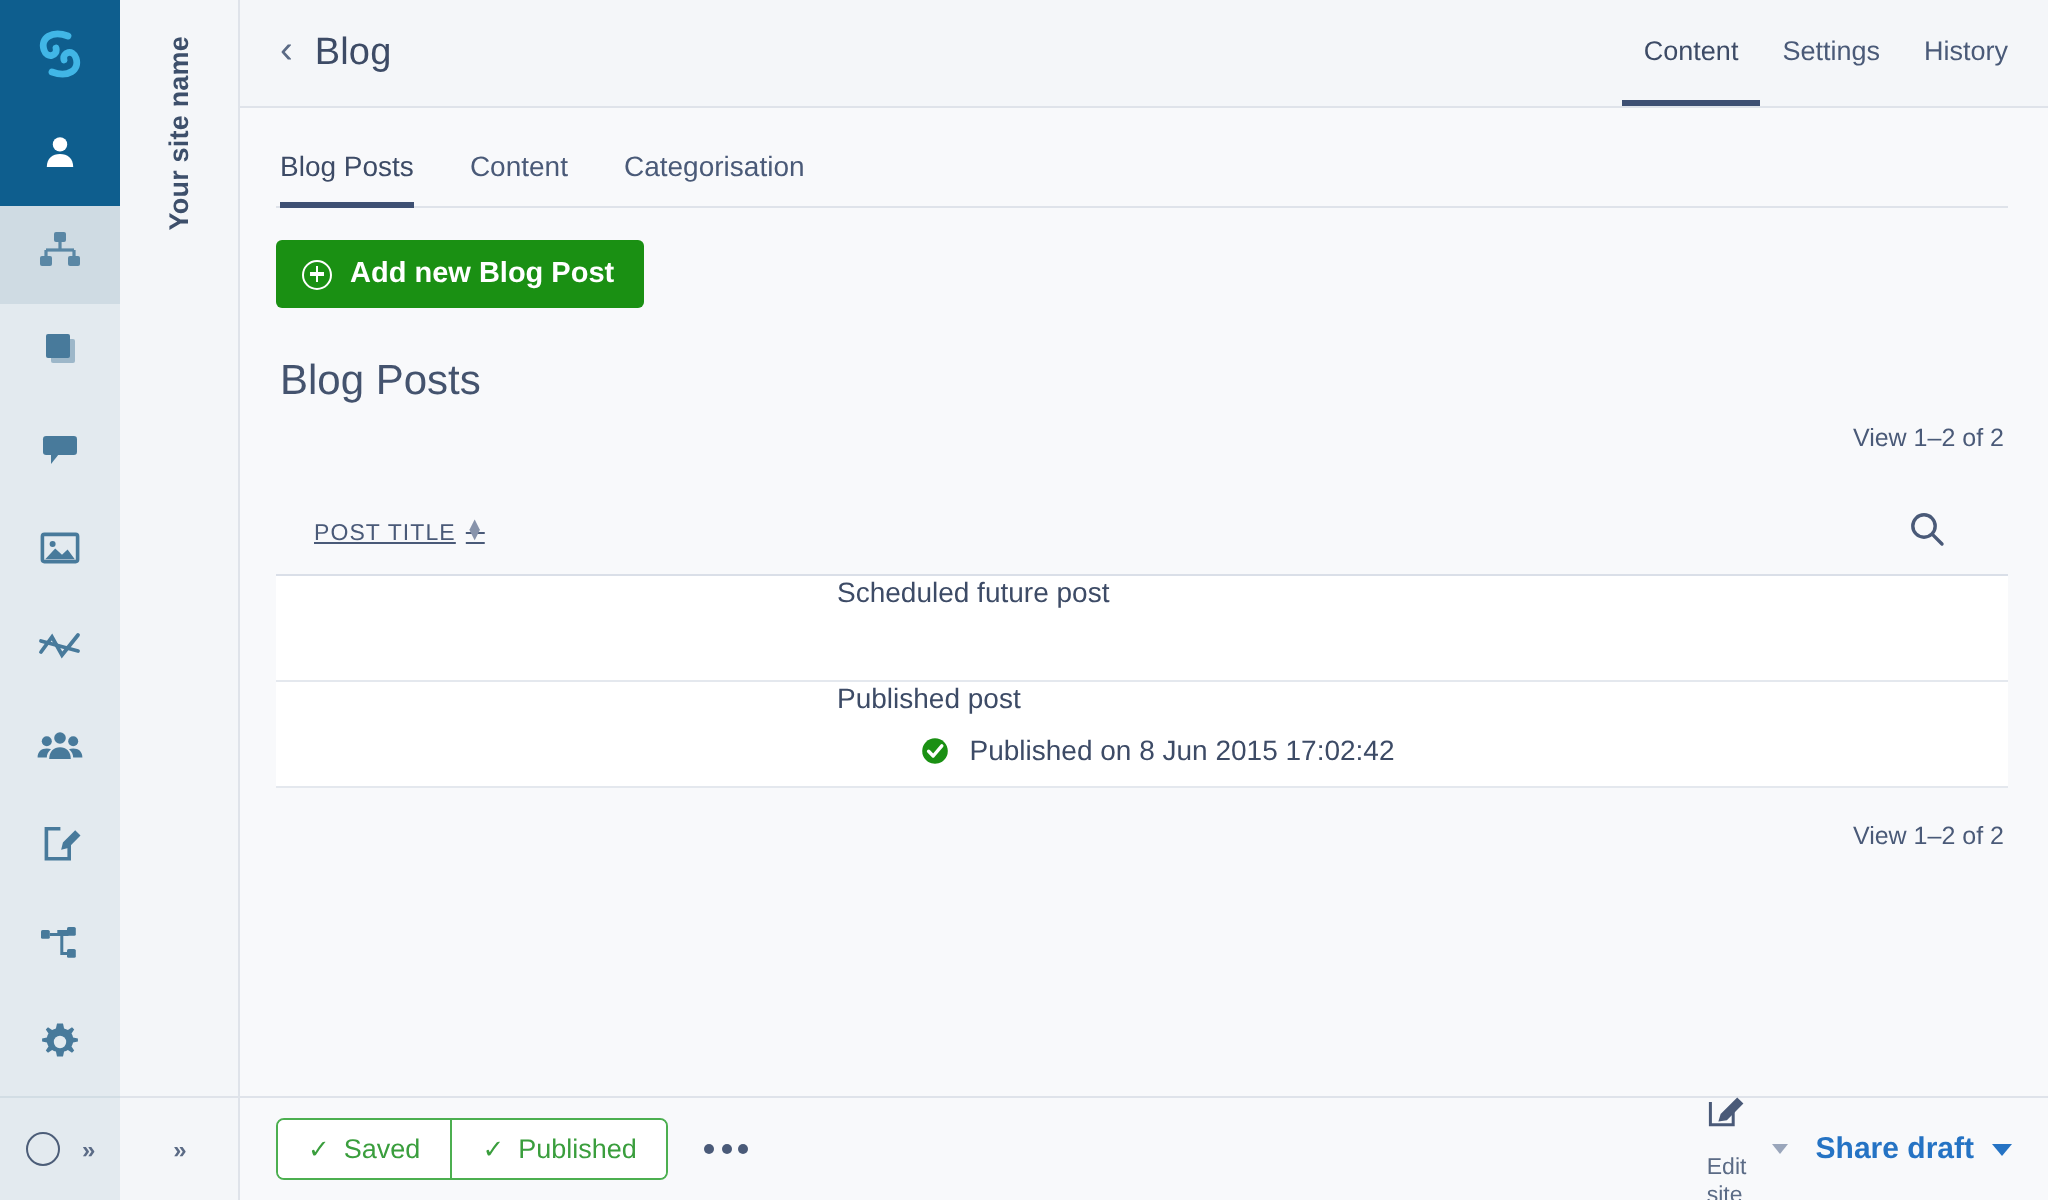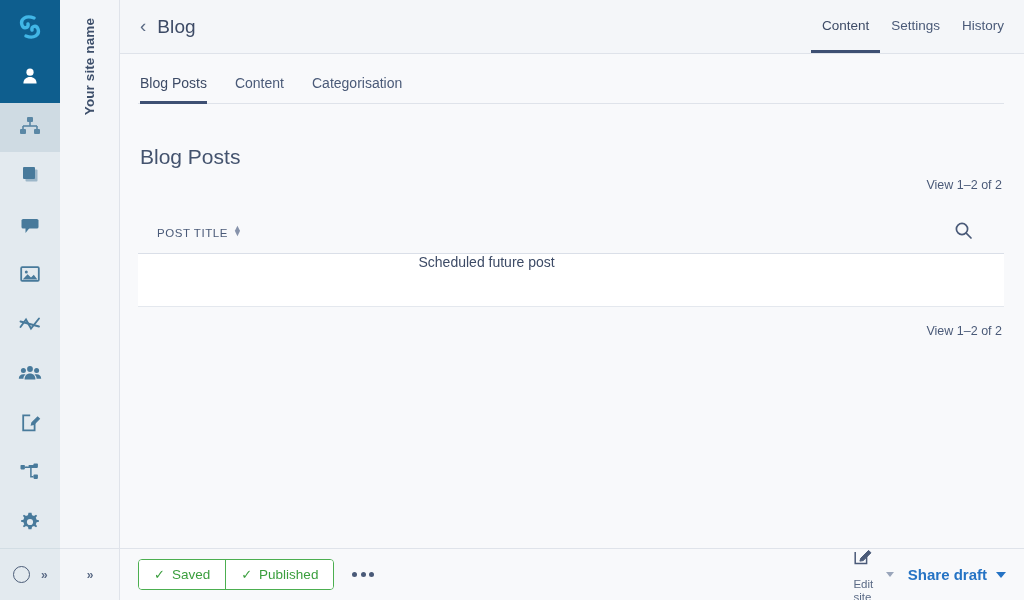--- a/index.html
+++ b/index.html
@@ -188,21 +188,21 @@
   .table { margin-top: 20px; width: 100%; }
   .thead {
     display: flex; align-items: center;
     height: 42px;
     border-bottom: 1px solid #dadfe8;
     padding: 0 4px 0 19px;
   }
   .th {
     font-size: 11.5px; color: #4a5a78;
     letter-spacing: 0.55px;
-    display: flex; gap: 5px;
+    display: flex; gap: 5px; text-decoration: underline;
   }
   .th-title { width: 320px; }
   .th-state { flex: 1 1 auto; }
   .sort-arrows {
     display: inline-flex; flex-direction: column;
     line-height: 0.62; font-size: 9px; color: #8793ab;
     position: relative; top: -1px;
   }
   .th-search {
     margin-left: auto; padding-right: 27px;
@@ -446,20 +446,24 @@
     </div>
 
     <div class="subtabs">
       <div class="subtab sel">Blog Posts</div>
       <div class="subtab">Content</div>
       <div class="subtab">Categorisation</div>
     </div>
 
     <div class="body">
 
+      <button class="btn-green">
+        <span class="plus-circ"></span>
+        <span>Add new Blog Post</span>
+      </button>
 
       <h2 class="section-title">Blog Posts</h2>
 
       <div class="view-count">View 1–2 of 2</div>
 
       <div class="table">
 
         <div class="thead">
           <div class="th th-title">
             <span>POST TITLE</span>
@@ -475,20 +479,32 @@
                 <path d="M12.2 12.2 L17 17" stroke-linecap="round"></path>
               </svg>
             </span>
           </div>
         </div>
 
         <div class="trow">
           <div class="cell-title">Scheduled future post</div>
         </div>
 
+        <div class="trow">
+          <div class="cell-title">Published post</div>
+          <div class="cell-state">
+            <span class="state-ico">
+              <svg width="15" height="15" viewBox="0 0 15 15">
+                <circle cx="7.5" cy="7.5" r="6.4" fill="#1a9013"></circle>
+                <path d="M4.3 7.6 L6.6 10 L10.9 4.9" fill="none" stroke="#ffffff" stroke-width="1.7" stroke-linecap="round" stroke-linejoin="round"></path>
+              </svg>
+            </span>
+            <span>Published on 8 Jun 2015 17:02:42</span>
+          </div>
+        </div>
 
         <div class="table-foot">
           <span>View 1–2 of 2</span>
         </div>
       </div>
     </div>
 
     <div class="bottombar">
       <div class="statusgroup">
         <div class="statusbtn">

